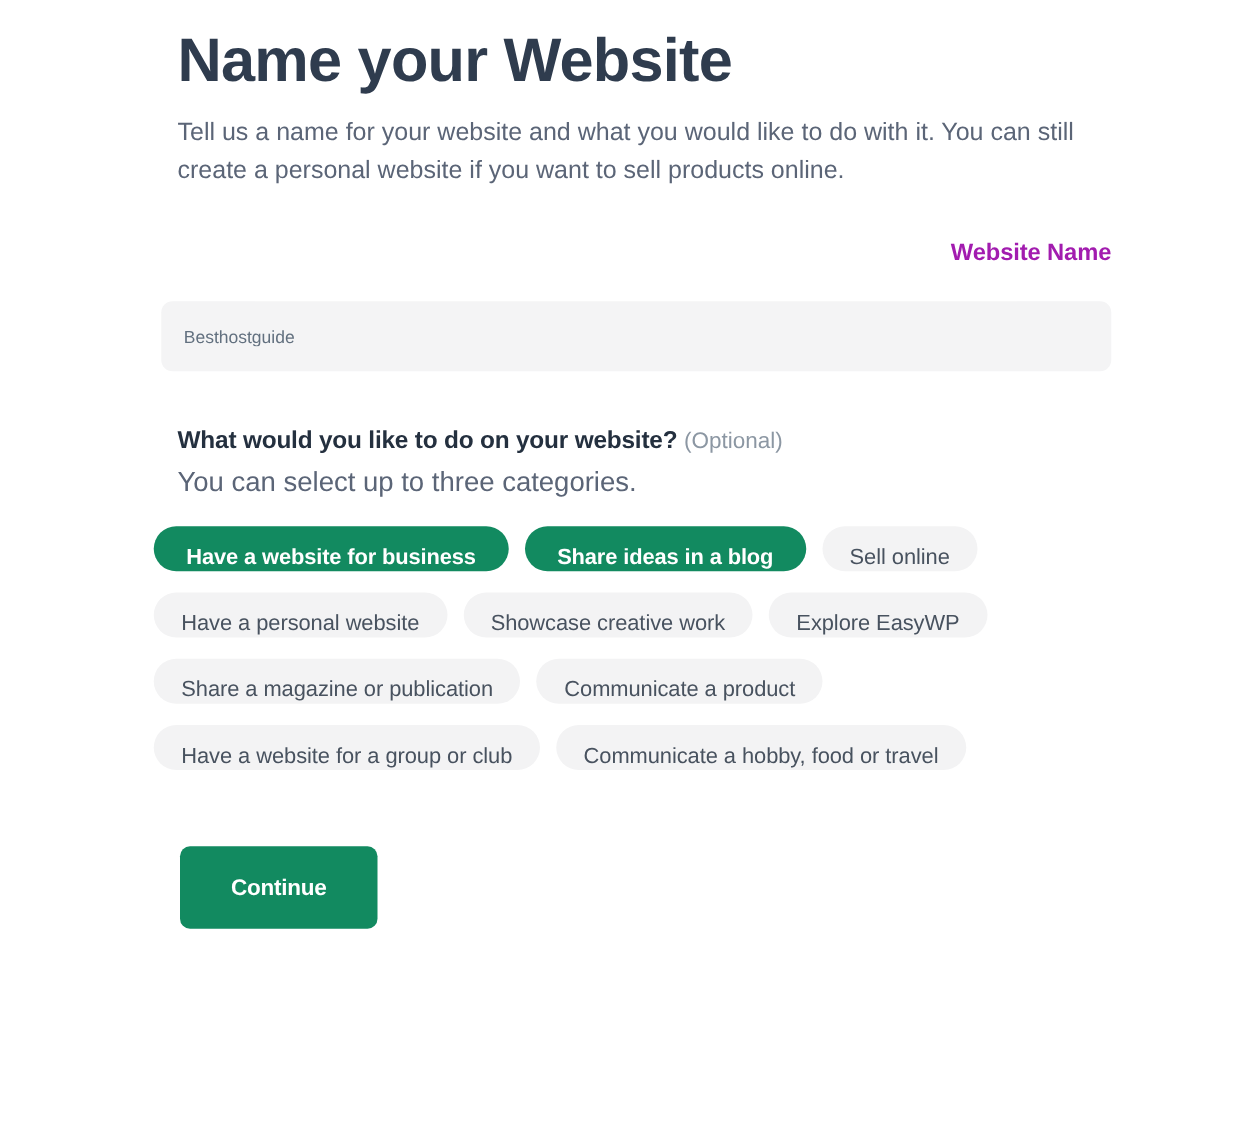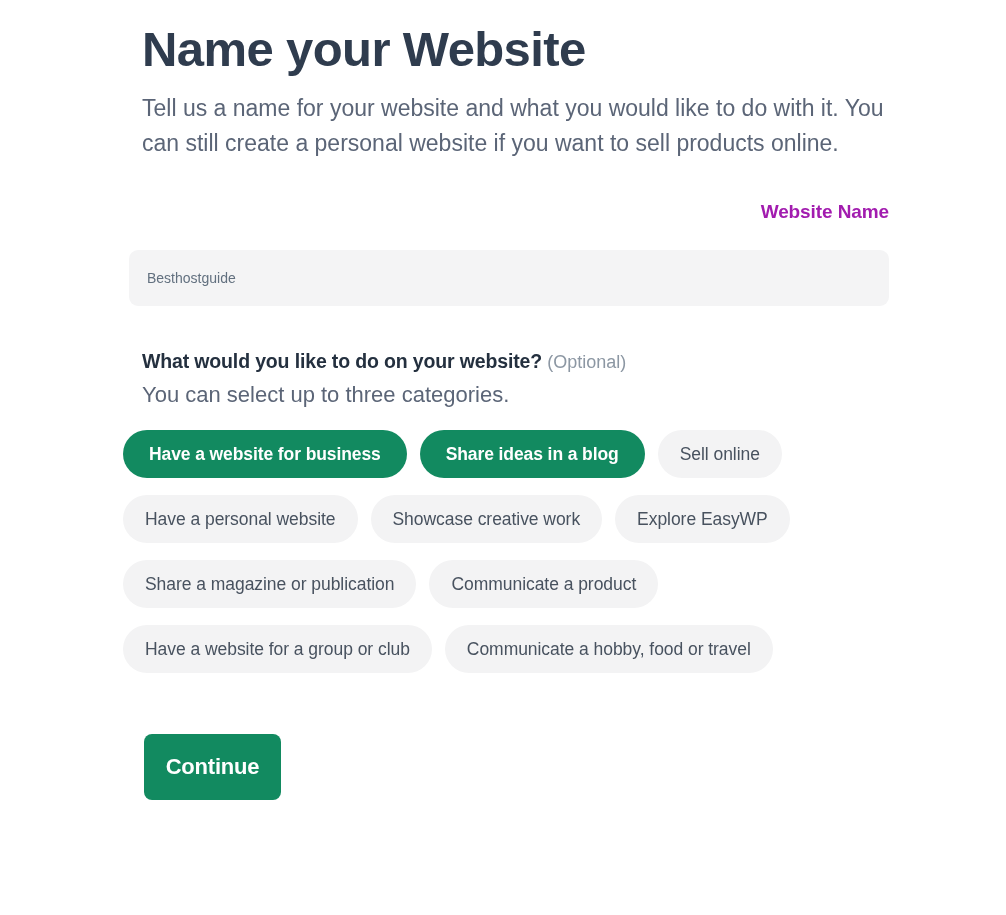--- a/index.html
+++ b/index.html
@@ -36,21 +36,21 @@
     font-size: 49px;
     line-height: 1.12;
     font-weight: 700;
     letter-spacing: -0.6px;
     color: #2f3c4e;
     margin: 0 0 14px 0;
     white-space: nowrap;
   }
 
   .page-subtitle {
-    font-size: 23px;
+    font-size: 20px;
     line-height: 1.52;
     font-weight: 400;
     color: #5b6577;
     margin: 0;
     width: 748px;
   }
 
   
   .field-block {
     margin-top: 40px;
@@ -118,21 +118,21 @@
     position: relative;
     left: -19px;
     width: 790px;
     display: flex;
     flex-wrap: wrap;
     gap: 17px 13px;
     align-content: flex-start;
   }
 
   .chip {
-    height: 48px;
+    height: 36px;
     border: none;
     border-radius: 24px;
     padding: 0 22px;
     background: #f3f3f4;
     color: #48525f;
     font-family: "Liberation Sans", sans-serif;
     font-size: 17.5px;
     font-weight: 400;
     line-height: 48px;
     letter-spacing: -0.05px;
@@ -154,28 +154,28 @@
 
   
   .actions {
     margin-top: 61px;
     position: relative;
     left: 2px;
   }
 
   .btn-primary {
     display: inline-block;
-    width: 137px;
+    width: 158px;
     height: 66px;
     background: #128a60;
     color: #ffffff;
     border: none;
     border-radius: 8px;
     font-family: "Liberation Sans", sans-serif;
-    font-size: 22px;
+    font-size: 18px;
     font-weight: 700;
     letter-spacing: -0.2px;
     cursor: pointer;
     line-height: 66px;
     padding: 0;
     text-align: center;
   }
 </style>
 </head>
 <body>

